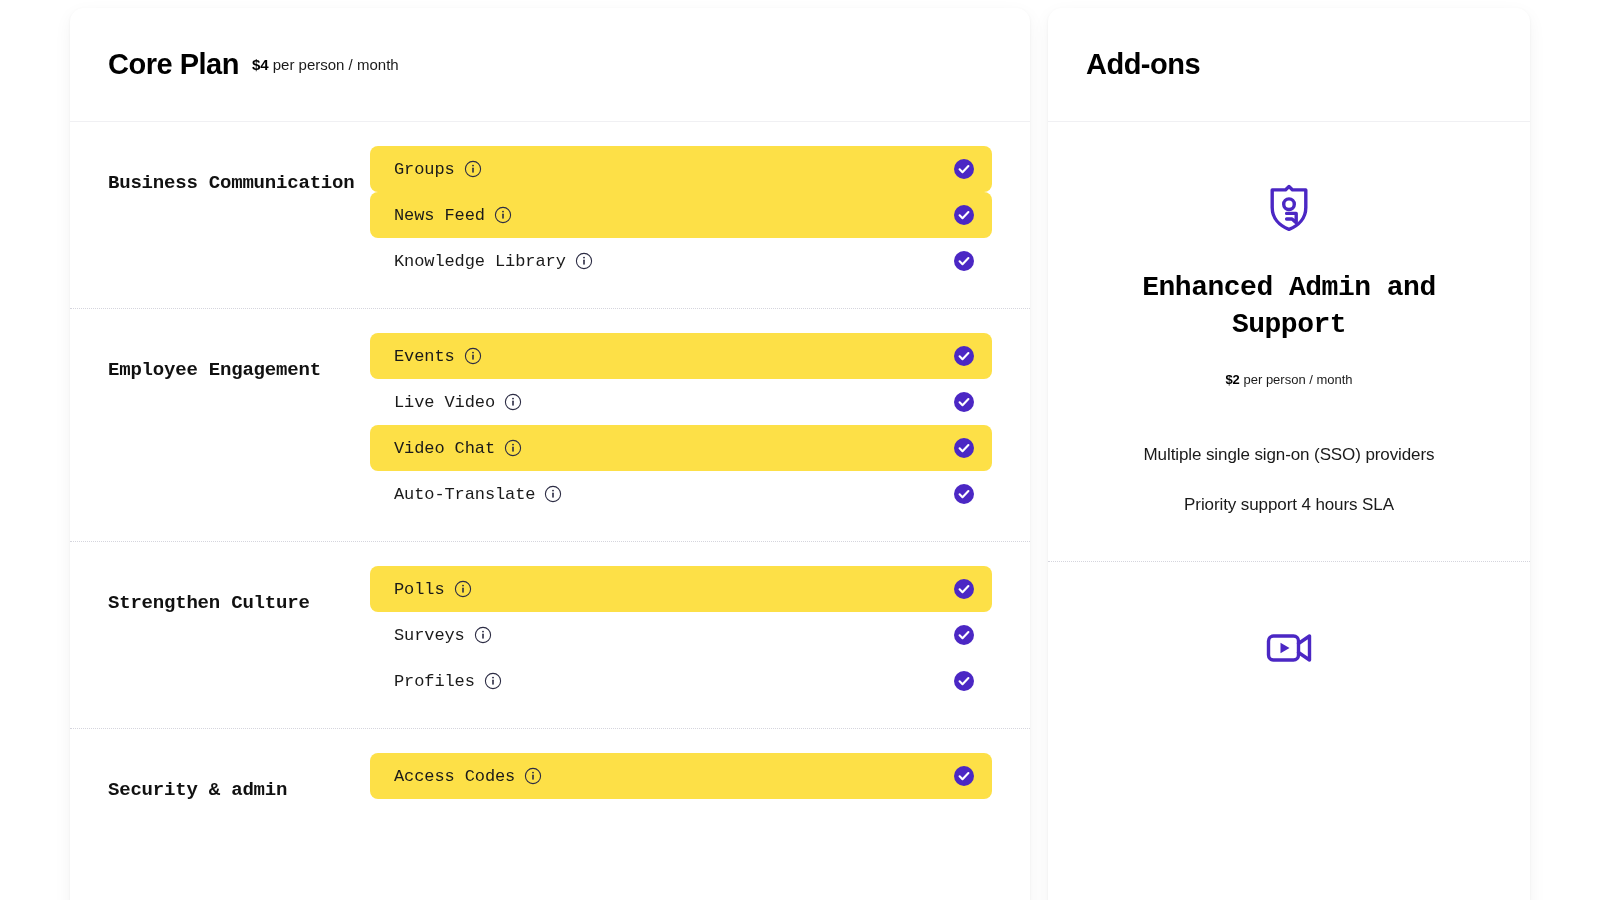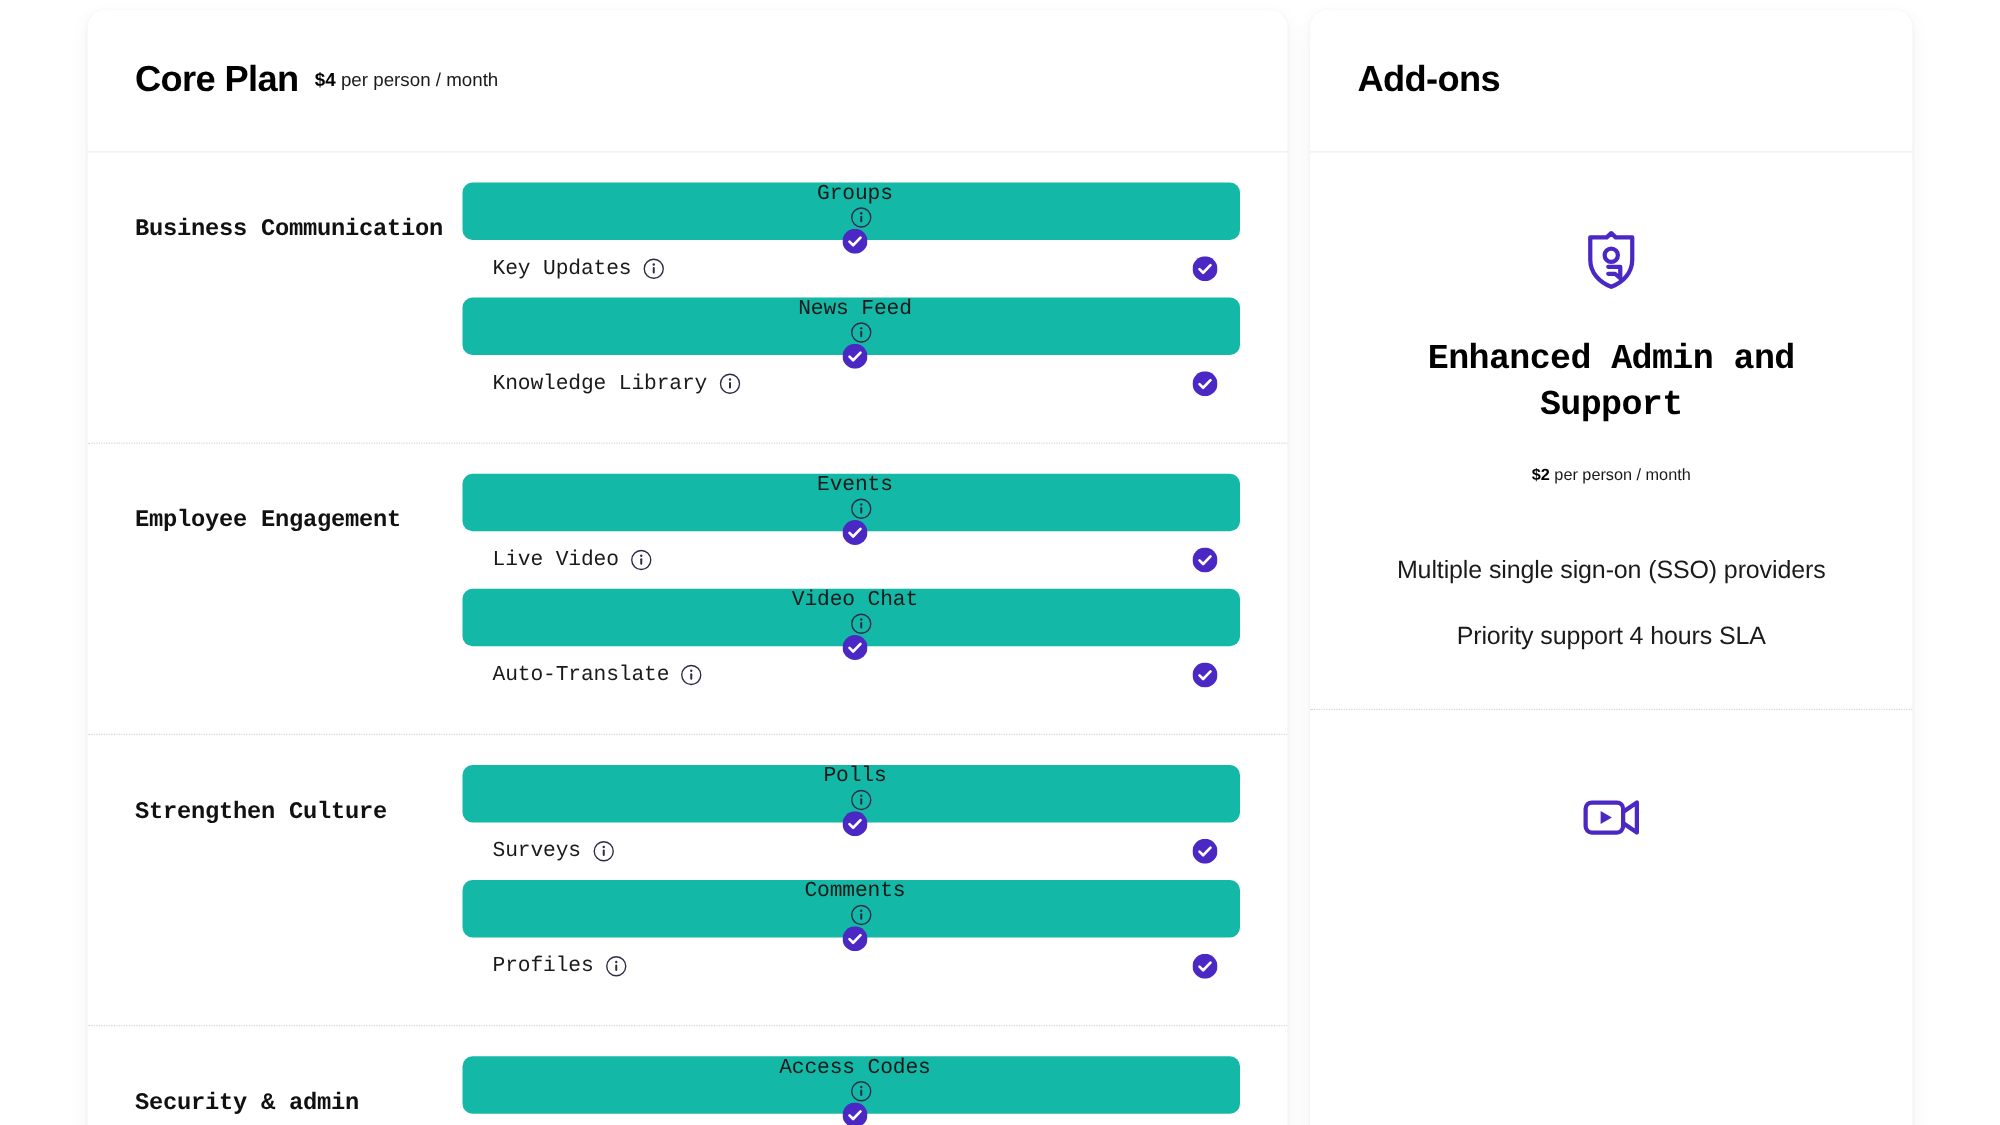--- a/index.html
+++ b/index.html
@@ -108,22 +108,21 @@
   
   .feature-row {
     display: flex;
     align-items: center;
     height: 46px;
     padding: 0 18px 0 24px;
     border-radius: 8px;
   }
 
   .feature-row.striped {
-    background: #14b8a6;
-    flex-direction: column;
+    background: #fde047;
   }
 
   .feature-name {
     font-size: 17px;
     color: #1a1a1a;
     letter-spacing: -0.1px;
     white-space: nowrap;
   }
 
   .info-icon {
@@ -179,21 +178,21 @@
     color: #1a1a1a;
     margin-bottom: 58px;
   }
 
   .addon-price .amount {
     font-weight: 700;
     color: #000000;
   }
 
   .addon-feature {
-    font-size: 20px;
+    font-size: 17px;
     color: #1a1a1a;
     letter-spacing: -0.1px;
     margin-bottom: 30px;
     text-align: center;
   }
 
   .addon-feature:last-child { margin-bottom: 0; }
 </style>
 </head>
 <body>
@@ -224,37 +223,20 @@
                 </svg>
               </span>
               <span class="row-spacer"></span>
               <span class="check-badge">
                 <svg width="20" height="20" viewBox="0 0 20 20" fill="none">
                   <circle cx="10" cy="10" r="10" fill="#4b27c4"></circle>
                   <path d="M5.6 10.3l2.9 2.9 5.9-6.1" stroke="#ffffff" stroke-width="2.1" stroke-linecap="round" stroke-linejoin="round"></path>
                 </svg>
               </span>
             </div>
-            <div class="feature-row">
-              <span class="feature-name">Key Updates</span>
-              <span class="info-icon">
-                <svg width="18" height="18" viewBox="0 0 18 18" fill="none">
-                  <circle cx="9" cy="9" r="7.6" stroke="#2c2c44" stroke-width="1.1"></circle>
-                  <circle cx="9" cy="5.6" r="0.95" fill="#2c2c44"></circle>
-                  <rect x="8.2" y="7.6" width="1.6" height="5.2" rx="0.75" fill="#2c2c44"></rect>
-                </svg>
-              </span>
-              <span class="row-spacer"></span>
-              <span class="check-badge">
-                <svg width="20" height="20" viewBox="0 0 20 20" fill="none">
-                  <circle cx="10" cy="10" r="10" fill="#4b27c4"></circle>
-                  <path d="M5.6 10.3l2.9 2.9 5.9-6.1" stroke="#ffffff" stroke-width="2.1" stroke-linecap="round" stroke-linejoin="round"></path>
-                </svg>
-              </span>
-            </div>
             <div class="feature-row striped">
               <span class="feature-name">News Feed</span>
               <span class="info-icon">
                 <svg width="18" height="18" viewBox="0 0 18 18" fill="none">
                   <circle cx="9" cy="9" r="7.6" stroke="#2c2c44" stroke-width="1.1"></circle>
                   <circle cx="9" cy="5.6" r="0.95" fill="#2c2c44"></circle>
                   <rect x="8.2" y="7.6" width="1.6" height="5.2" rx="0.75" fill="#2c2c44"></rect>
                 </svg>
               </span>
               <span class="row-spacer"></span>
@@ -372,37 +354,20 @@
               <span class="row-spacer"></span>
               <span class="check-badge">
                 <svg width="20" height="20" viewBox="0 0 20 20" fill="none">
                   <circle cx="10" cy="10" r="10" fill="#4b27c4"></circle>
                   <path d="M5.6 10.3l2.9 2.9 5.9-6.1" stroke="#ffffff" stroke-width="2.1" stroke-linecap="round" stroke-linejoin="round"></path>
                 </svg>
               </span>
             </div>
             <div class="feature-row">
               <span class="feature-name">Surveys</span>
-              <span class="info-icon">
-                <svg width="18" height="18" viewBox="0 0 18 18" fill="none">
-                  <circle cx="9" cy="9" r="7.6" stroke="#2c2c44" stroke-width="1.1"></circle>
-                  <circle cx="9" cy="5.6" r="0.95" fill="#2c2c44"></circle>
-                  <rect x="8.2" y="7.6" width="1.6" height="5.2" rx="0.75" fill="#2c2c44"></rect>
-                </svg>
-              </span>
-              <span class="row-spacer"></span>
-              <span class="check-badge">
-                <svg width="20" height="20" viewBox="0 0 20 20" fill="none">
-                  <circle cx="10" cy="10" r="10" fill="#4b27c4"></circle>
-                  <path d="M5.6 10.3l2.9 2.9 5.9-6.1" stroke="#ffffff" stroke-width="2.1" stroke-linecap="round" stroke-linejoin="round"></path>
-                </svg>
-              </span>
-            </div>
-            <div class="feature-row striped">
-              <span class="feature-name">Comments</span>
               <span class="info-icon">
                 <svg width="18" height="18" viewBox="0 0 18 18" fill="none">
                   <circle cx="9" cy="9" r="7.6" stroke="#2c2c44" stroke-width="1.1"></circle>
                   <circle cx="9" cy="5.6" r="0.95" fill="#2c2c44"></circle>
                   <rect x="8.2" y="7.6" width="1.6" height="5.2" rx="0.75" fill="#2c2c44"></rect>
                 </svg>
               </span>
               <span class="row-spacer"></span>
               <span class="check-badge">
                 <svg width="20" height="20" viewBox="0 0 20 20" fill="none">

